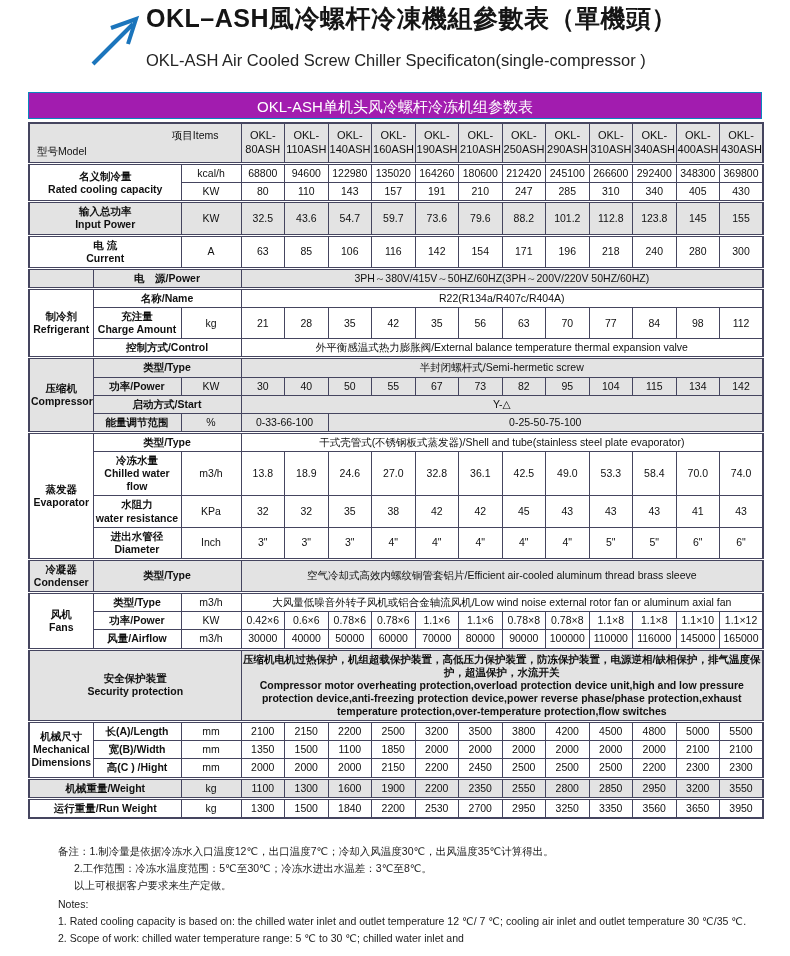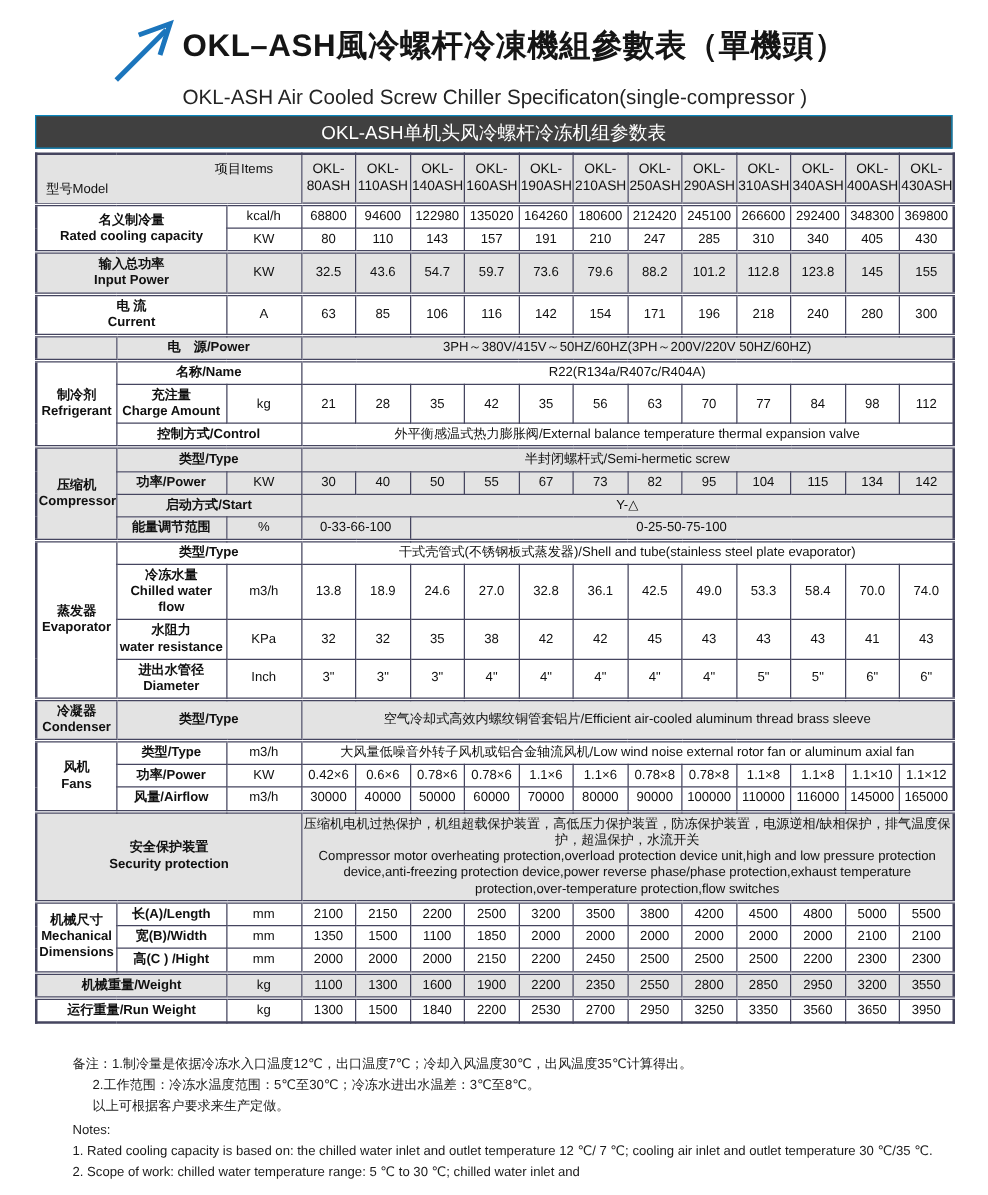--- a/index.html
+++ b/index.html
@@ -2,49 +2,49 @@
 <html><head>
 <meta charset="utf-8">
 <style>
   html,body { margin:0; padding:0; }
   body {
     width:790px; min-height:956px; background:#ffffff;
     font-family:"Liberation Sans","DejaVu Sans",sans-serif;
     color:#111;
   }
   
-  .header { position:relative; padding:20px 10px 0 146px; height:74px; box-sizing:border-box; }
+  .header { position:relative; padding:2px 10px 0 146px; height:74px; box-sizing:border-box; }
   .arrow-icon { position:absolute; left:88px; top:12px; }
   .title-zh { margin:0; font-size:25px; font-weight:bold; color:#151515; letter-spacing:0.5px; white-space:nowrap; }
   .title-en { margin:16px 0 0; font-size:16.5px; font-weight:normal; color:#242424; white-space:nowrap; }
 
   
   .banner {
-    margin:18px 28px 3px 28px; background:#404040; color:#fff;
+    margin:18px 28px 3px 28px; background:#a21caf; color:#fff;
     text-align:center; font-size:15px; height:27px; line-height:27px;
     border:1px solid #0a87bd; box-sizing:border-box;
   }
 
   
   table.spec {
     border-collapse:collapse; table-layout:fixed;
     margin:0 28px; width:734px; font-size:10.5px; color:#101010;
   }
   table.spec { border:2px solid #45455f; }
   table.spec td {
     border:1px solid #45455f; text-align:center; vertical-align:middle;
     padding:2px 1px; line-height:1.25; white-space:pre-line; overflow:hidden;
     background:#ffffff;
   }
   tr.shade td { background:#e3e3e3; }
   tr.sep td { border-top:3px double #45455f; }
   td.m { font-size:11px; }
   td.g, td.l { font-size:10.5px;font-weight:bold; }
   td.u { font-size:10.5px; }
-  td.vl { text-align:left; padding:4px 7px; line-height:1.5; }
+  td.vl { text-align:left; padding:4px 7px; line-height:1.5;font-weight:bold; }
   td.d {
     position:relative; height:34px;
     background-image:linear-gradient(to top right,
       transparent calc(50% - 0.7px), #45455f calc(50% - 0.7px),
       #45455f calc(50% + 0.7px), transparent calc(50% + 0.7px));
   }
   .diag-model { position:absolute; left:7px; bottom:4px; }
   .diag-items { position:absolute; right:22px; top:5px; }
 
   col.c-group { width:64px; }

